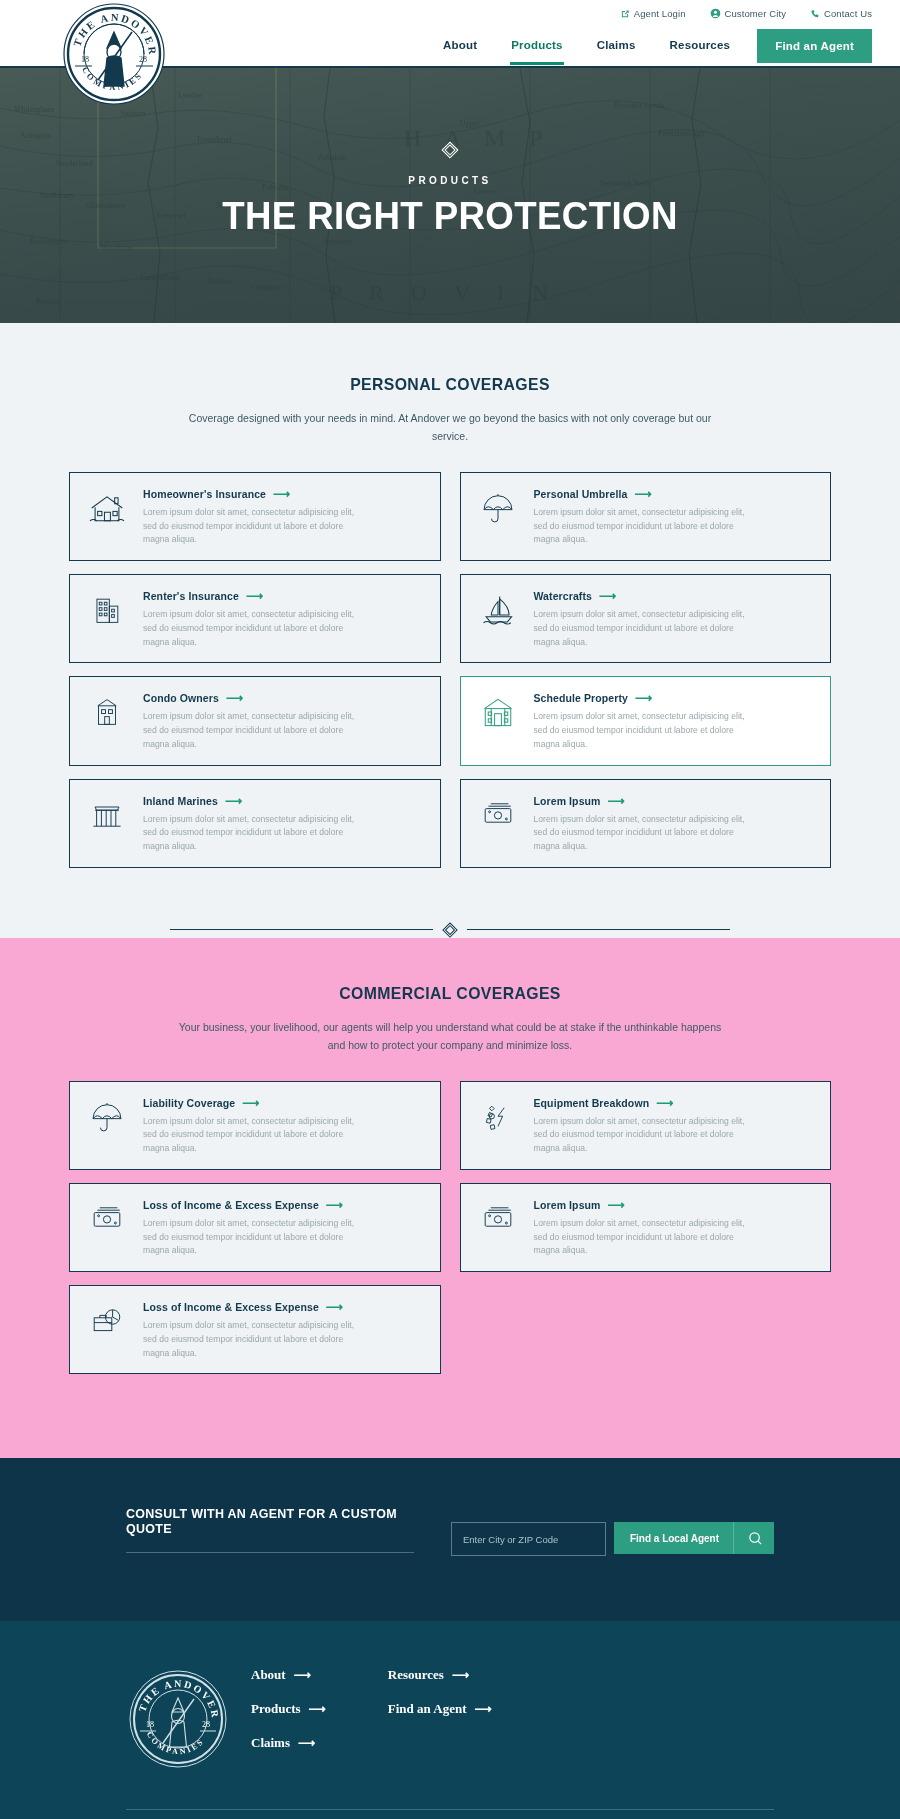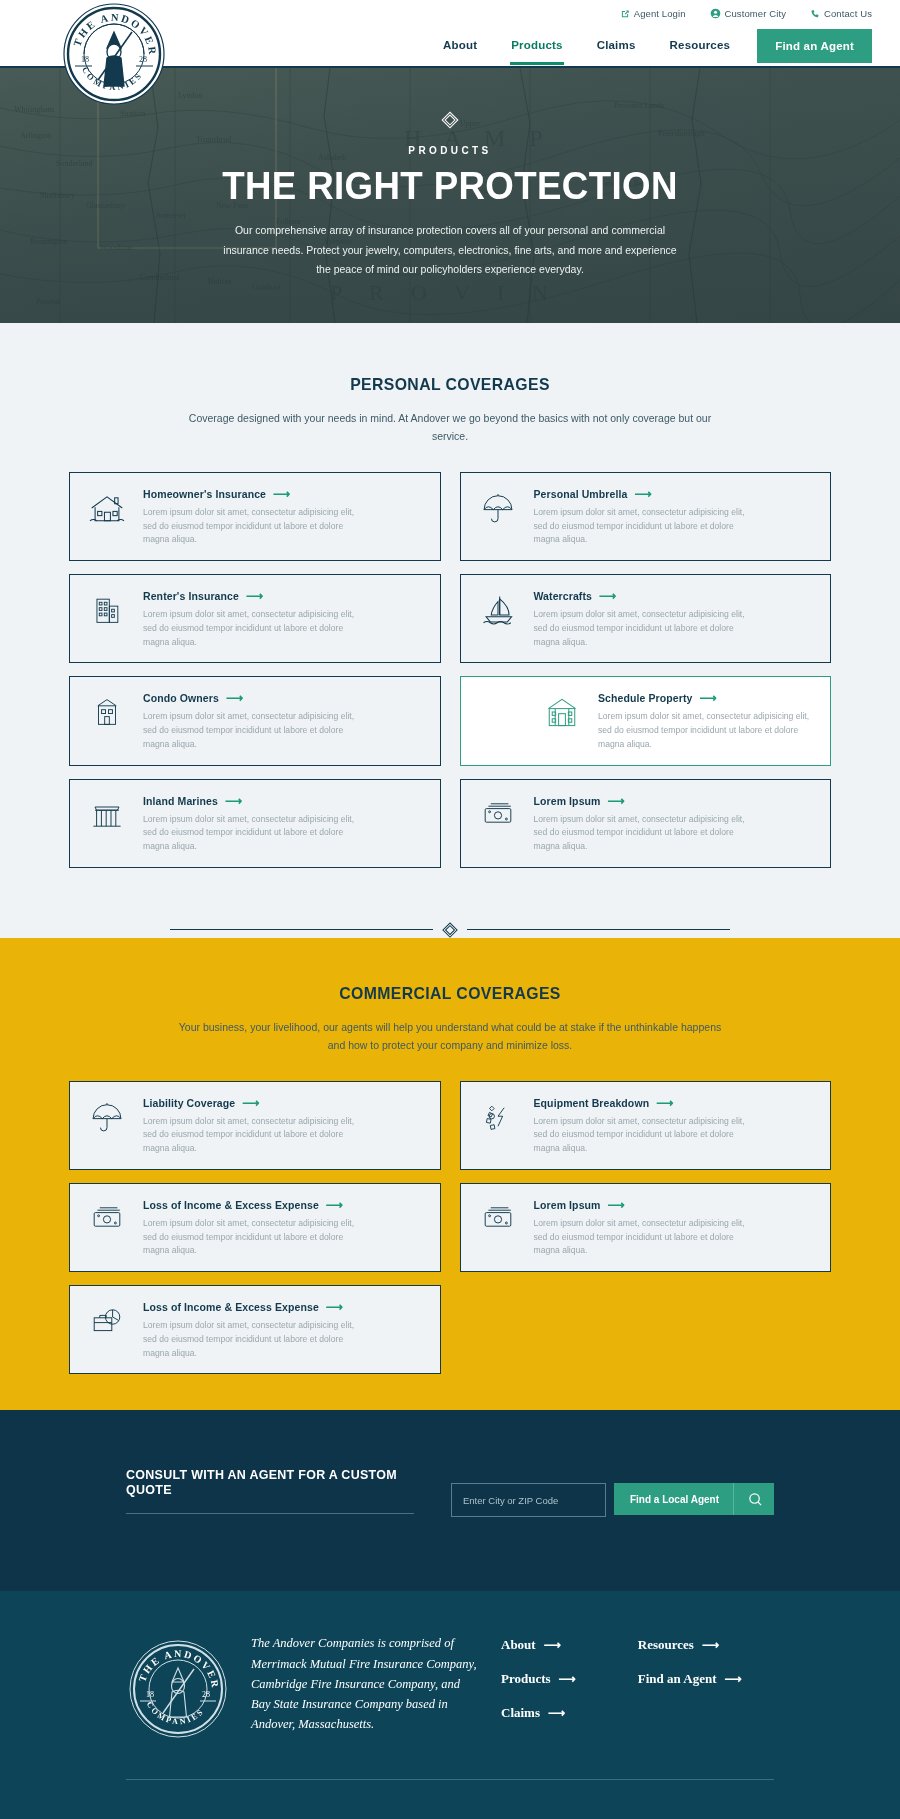--- a/index.html
+++ b/index.html
@@ -103,21 +103,21 @@
     display: grid; grid-template-columns: 1fr 1fr;
     gap: 13px 19px;
   }
   .card {
     border: 1px solid #12394d;
     background: #eff3f5;
     padding: 13px 14px 13px 12px;
     display: flex; gap: 11px; align-items: flex-start;
     min-height: 60px; cursor: pointer;
   }
-  .card.hover { background: #ffffff; border-color: #2e9e83; justify-content: flex-end; }
+  .card.hover { background: #ffffff; border-color: #2e9e83; }
   .card-icon {
     flex: none; width: 50px; height: 44px;
     display: flex; align-items: center; justify-content: center;
     color: #12394d;
   }
   .card.hover .card-icon { color: #2e9e83; }
   .card-body { padding-top: 2px; }
   .card-title {
     font-size: 10.5px; font-weight: bold; color: #12394d;
     margin-bottom: 6px; display: flex; align-items: center; gap: 7px;
@@ -127,27 +127,27 @@
   .card-desc { font-size: 8.6px; color: #9aa7ad; line-height: 1.6; max-width: 218px; }
 
   
   .divider-wrap {
     width: 560px; margin: 54px auto 0;
     display: flex; align-items: center; justify-content: center;
   }
   .divider-line { flex: 1; height: 1px; background: #12394d; }
   .divider-dia { width: 16px; height: 16px; margin: 0 9px; }
 
-  .band2 { background: #eab308; padding: 46px 0 36px; }
+  .band2 { background: #f9a8d4; padding: 46px 0 84px; }
 
   
   .cta {
     background: #0d3448; padding: 45px 0 48px;
   }
-  .cta-inner { width: 648px; margin: 12px auto; display: flex; justify-content: space-between; gap: 16px; }
+  .cta-inner { width: 648px; margin: 3px auto; display: flex; justify-content: space-between; gap: 16px; }
   .cta-left { width: 300px; }
   .cta-head {
     color: #ffffff; font-size: 13px; font-weight: bold;
     letter-spacing: .3px; padding-bottom: 16px; margin-bottom: 17px;
     border-bottom: 1px solid #4c6f80; transform: scaleX(.96); transform-origin: left;
   }
   .cta-sub { color: #e8eff2; font-size: 10px; line-height: 1.75; width: 225px; }
   .cta-right { display: flex; align-items: flex-start; padding-top: 16px; }
   .cta-input {
     width: 155px; height: 32px; background: #0d3448;
@@ -318,21 +318,20 @@
 
     <div class="hero-inner">
       <div class="hero-diamond">
         <svg width="18" height="18" viewBox="0 0 18 18">
           <rect x="9" y="1.2" width="11" height="11" transform="rotate(45 9 1.2)" fill="none" stroke="#ffffff" stroke-width="1.1"></rect>
           <rect x="9" y="4" width="7" height="7" transform="rotate(45 9 4)" fill="none" stroke="#ffffff" stroke-width="1"></rect>
         </svg>
       </div>
       <div class="hero-eyebrow">PRODUCTS</div>
       <h1 class="hero-title">THE RIGHT PROTECTION</h1>
-      <p class="hero-text">Our comprehensive array of insurance protection covers all of your personal and commercial insurance needs. Protect your jewelry, computers, electronics, fine arts, and more and experience the peace of mind our policyholders experience everyday.</p>
     </div>
   </div>
 
   <div class="band">
     <h2 class="sec-title">PERSONAL COVERAGES</h2>
     <p class="sec-sub">Coverage designed with your needs in mind. At Andover we go beyond the basics with not only coverage but our service.</p>
 
     <div class="grid">
 
       <div class="card">
@@ -658,21 +657,20 @@
           <line x1="74" y1="64" x2="90" y2="64" stroke="#cfe0e6"></line>
           <g stroke="#cfe0e6" fill="none" stroke-width="1.1">
             <path d="M52 31 l-6 14 h12 z"></path>
               <ellipse cx="52" cy="49" rx="6.5" ry="7.5"></ellipse>
             <path d="M46 55 q6 -3.5 12 0 l2.5 25 h-17 z"></path>
             <line x1="37" y1="76" x2="68" y2="32" stroke-width="1.4"></line>
           </g>
         </svg>
       </div>
 
-      <div class="footer-about">The Andover Companies is comprised of Merrimack Mutual Fire Insurance Company, Cambridge Fire Insurance Company, and Bay State Insurance Company based in Andover, Massachusetts.</div>
 
       <div class="footer-links">
         <div class="flink-col">
           <div class="flink">
             <span>About</span>
             <span class="ar">⟶</span>
           </div>
           <div class="flink">
             <span>Products</span>
             <span class="ar">⟶</span>

